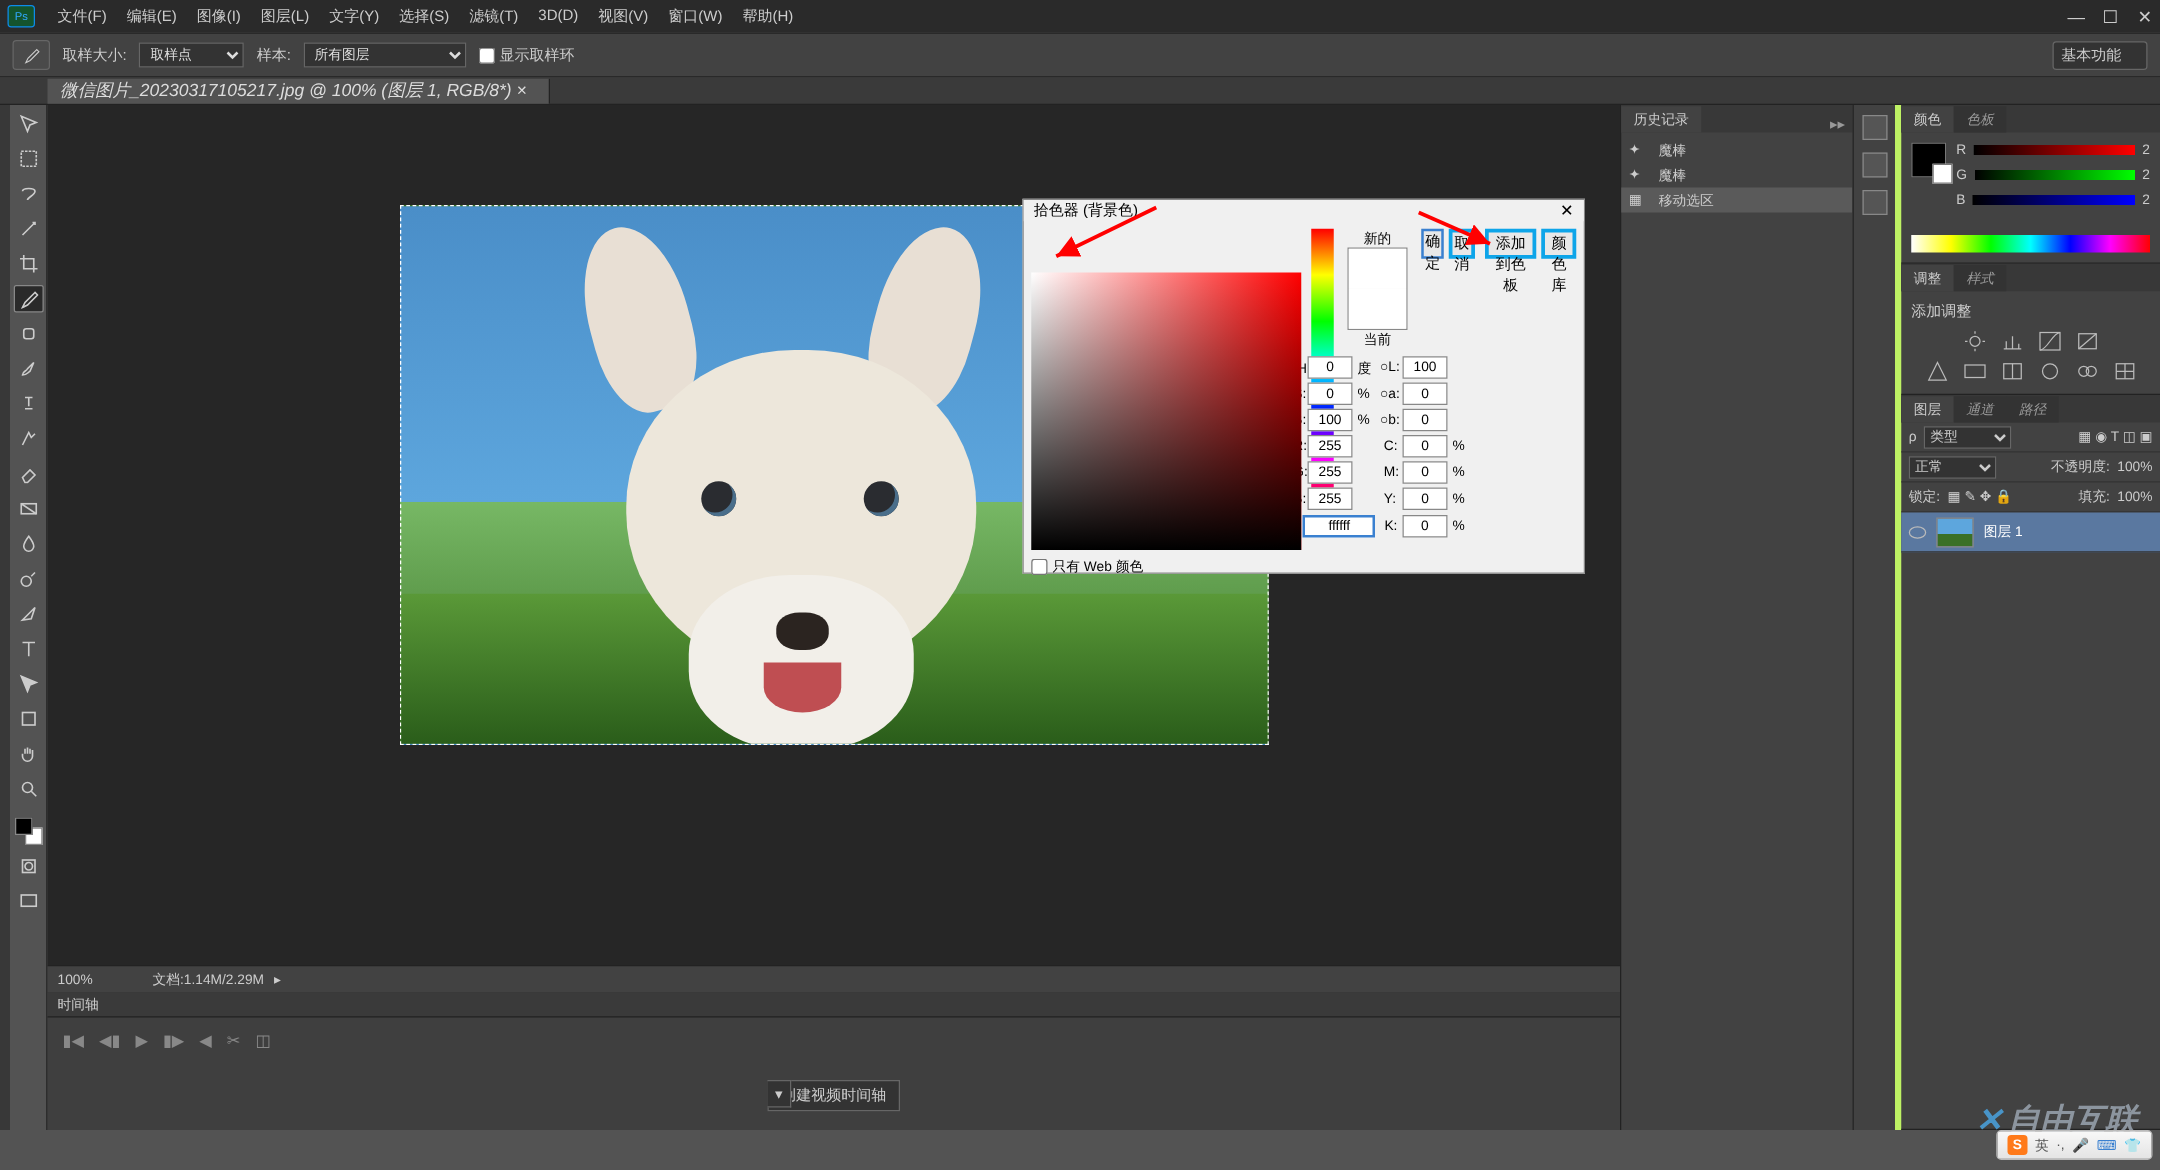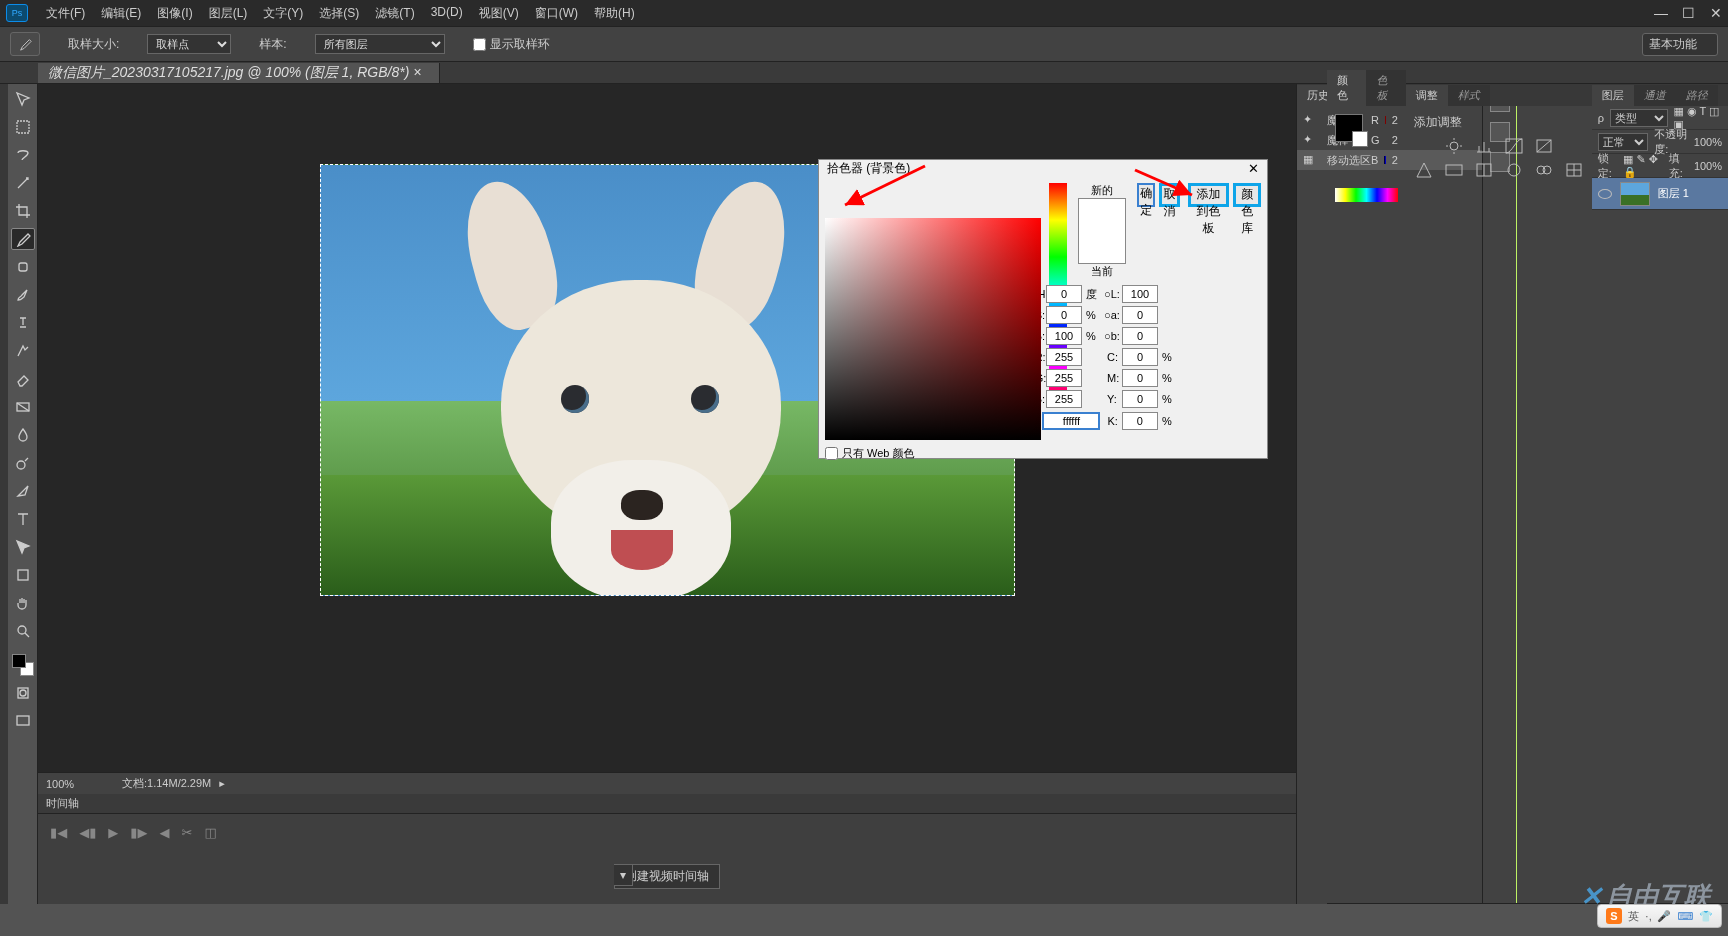--- a/index.html
+++ b/index.html
@@ -1,28 +1,28 @@
 <!DOCTYPE html>
 <html><head>
 <meta charset="utf-8">
 <style>
 * { margin: 0; padding: 0; box-sizing: border-box; font-family: "Microsoft YaHei", Arial, sans-serif; }
 body { background: #535353; width: 1728px; height: 936px; overflow: hidden; color: #ccc; font-size: 12px; position: relative; }
 
 
 .titlebar { height: 26px; background: #2a2a2a; display: flex; align-items: center; padding: 0 6px; }
-.ps-logo { width: 22px; height: 18px; background: #0c4a6e; border: 1px solid #0c8ce9; border-radius: 3px; display: flex; align-items: center; justify-content: center; font-size: 9px; font-weight: normal; color: #31a8ff; }
+.ps-logo { width: 22px; height: 18px; background: #14532d; border: 1px solid #0c8ce9; border-radius: 3px; display: flex; align-items: center; justify-content: center; font-size: 9px; font-weight: normal; color: #31a8ff; }
 .menu { display: flex; gap: 0; margin-left: 10px; }
 .menu-item { padding: 0 8px; cursor: pointer; color: #ccc; }
 .flex-spacer { flex: 1; }
 .window-controls { display: flex; gap: 16px; align-items: center; }
 .win-ctrl { width: 12px; cursor: pointer; font-size: 14px; color: #ccc; }
 
 
-.options-bar { height: 36px; background: #424242; border-top: 1px solid #222; border-bottom: 1px solid #222; display: flex; align-items: center; padding: 0 10px; gap: 28px; }
+.options-bar { height: 36px; background: #424242; border-top: 1px solid #222; border-bottom: 1px solid #222; display: flex; align-items: center; padding: 0 10px; gap: 10px; }
 .eyedrop-prev { width: 30px; height: 24px; border: 1px solid #666; background: #4a4a4a; border-radius: 3px; display: flex; align-items: center; justify-content: center; }
 .opts-label { color: #ccc; }
 .opts-select { background: #333; border: 1px solid #666; color: #ddd; height: 20px; width: 84px; font-size: 11px; padding-left: 4px; }
 .opts-select.wide { width: 130px; }
 .opts-check { display: flex; align-items: center; gap: 4px; }
 .opts-right { margin-left: auto; background: #333; border: 1px solid #666; padding: 2px 20px 2px 6px; border-radius: 3px; }
 
 
 .tab-bar { height: 22px; background: #3a3a3a; display: flex; align-items: center; padding-left: 38px; border-bottom: 1px solid #222; }
 .doc-tab { background: #535353; padding: 1px 18px 1px 10px; font-size: 14px; color: #ddd; border-right: 1px solid #222; font-style: italic; }
@@ -365,21 +365,21 @@
           <span>移动选区</span>
         </div>
     </div>
   </div>
   <div class="panel-strip">
     <div class="mini-icon"></div>
     <div class="mini-icon"></div>
     <div class="mini-icon"></div>
   </div>
 
-  <div style="width:212px; background:#424242; border-left:1px solid #bef264; display:flex; justify-content:flex-end;">
+  <div style="width:212px; background:#424242; border-left:5px solid #bef264; display:flex; flex-direction:column;justify-content:flex-end;">
 
     <div class="panel">
       <div class="panel-tabs">
           <div class="panel-tab">颜色</div>
           <div class="panel-tab inactive">色板</div>
         </div>
       <div class="color-body">
         <div style="display:flex; gap:8px; align-items:flex-start;">
           <div class="fg-bg-swatch"></div>
           <div class="color-sliders" style="flex:1">

